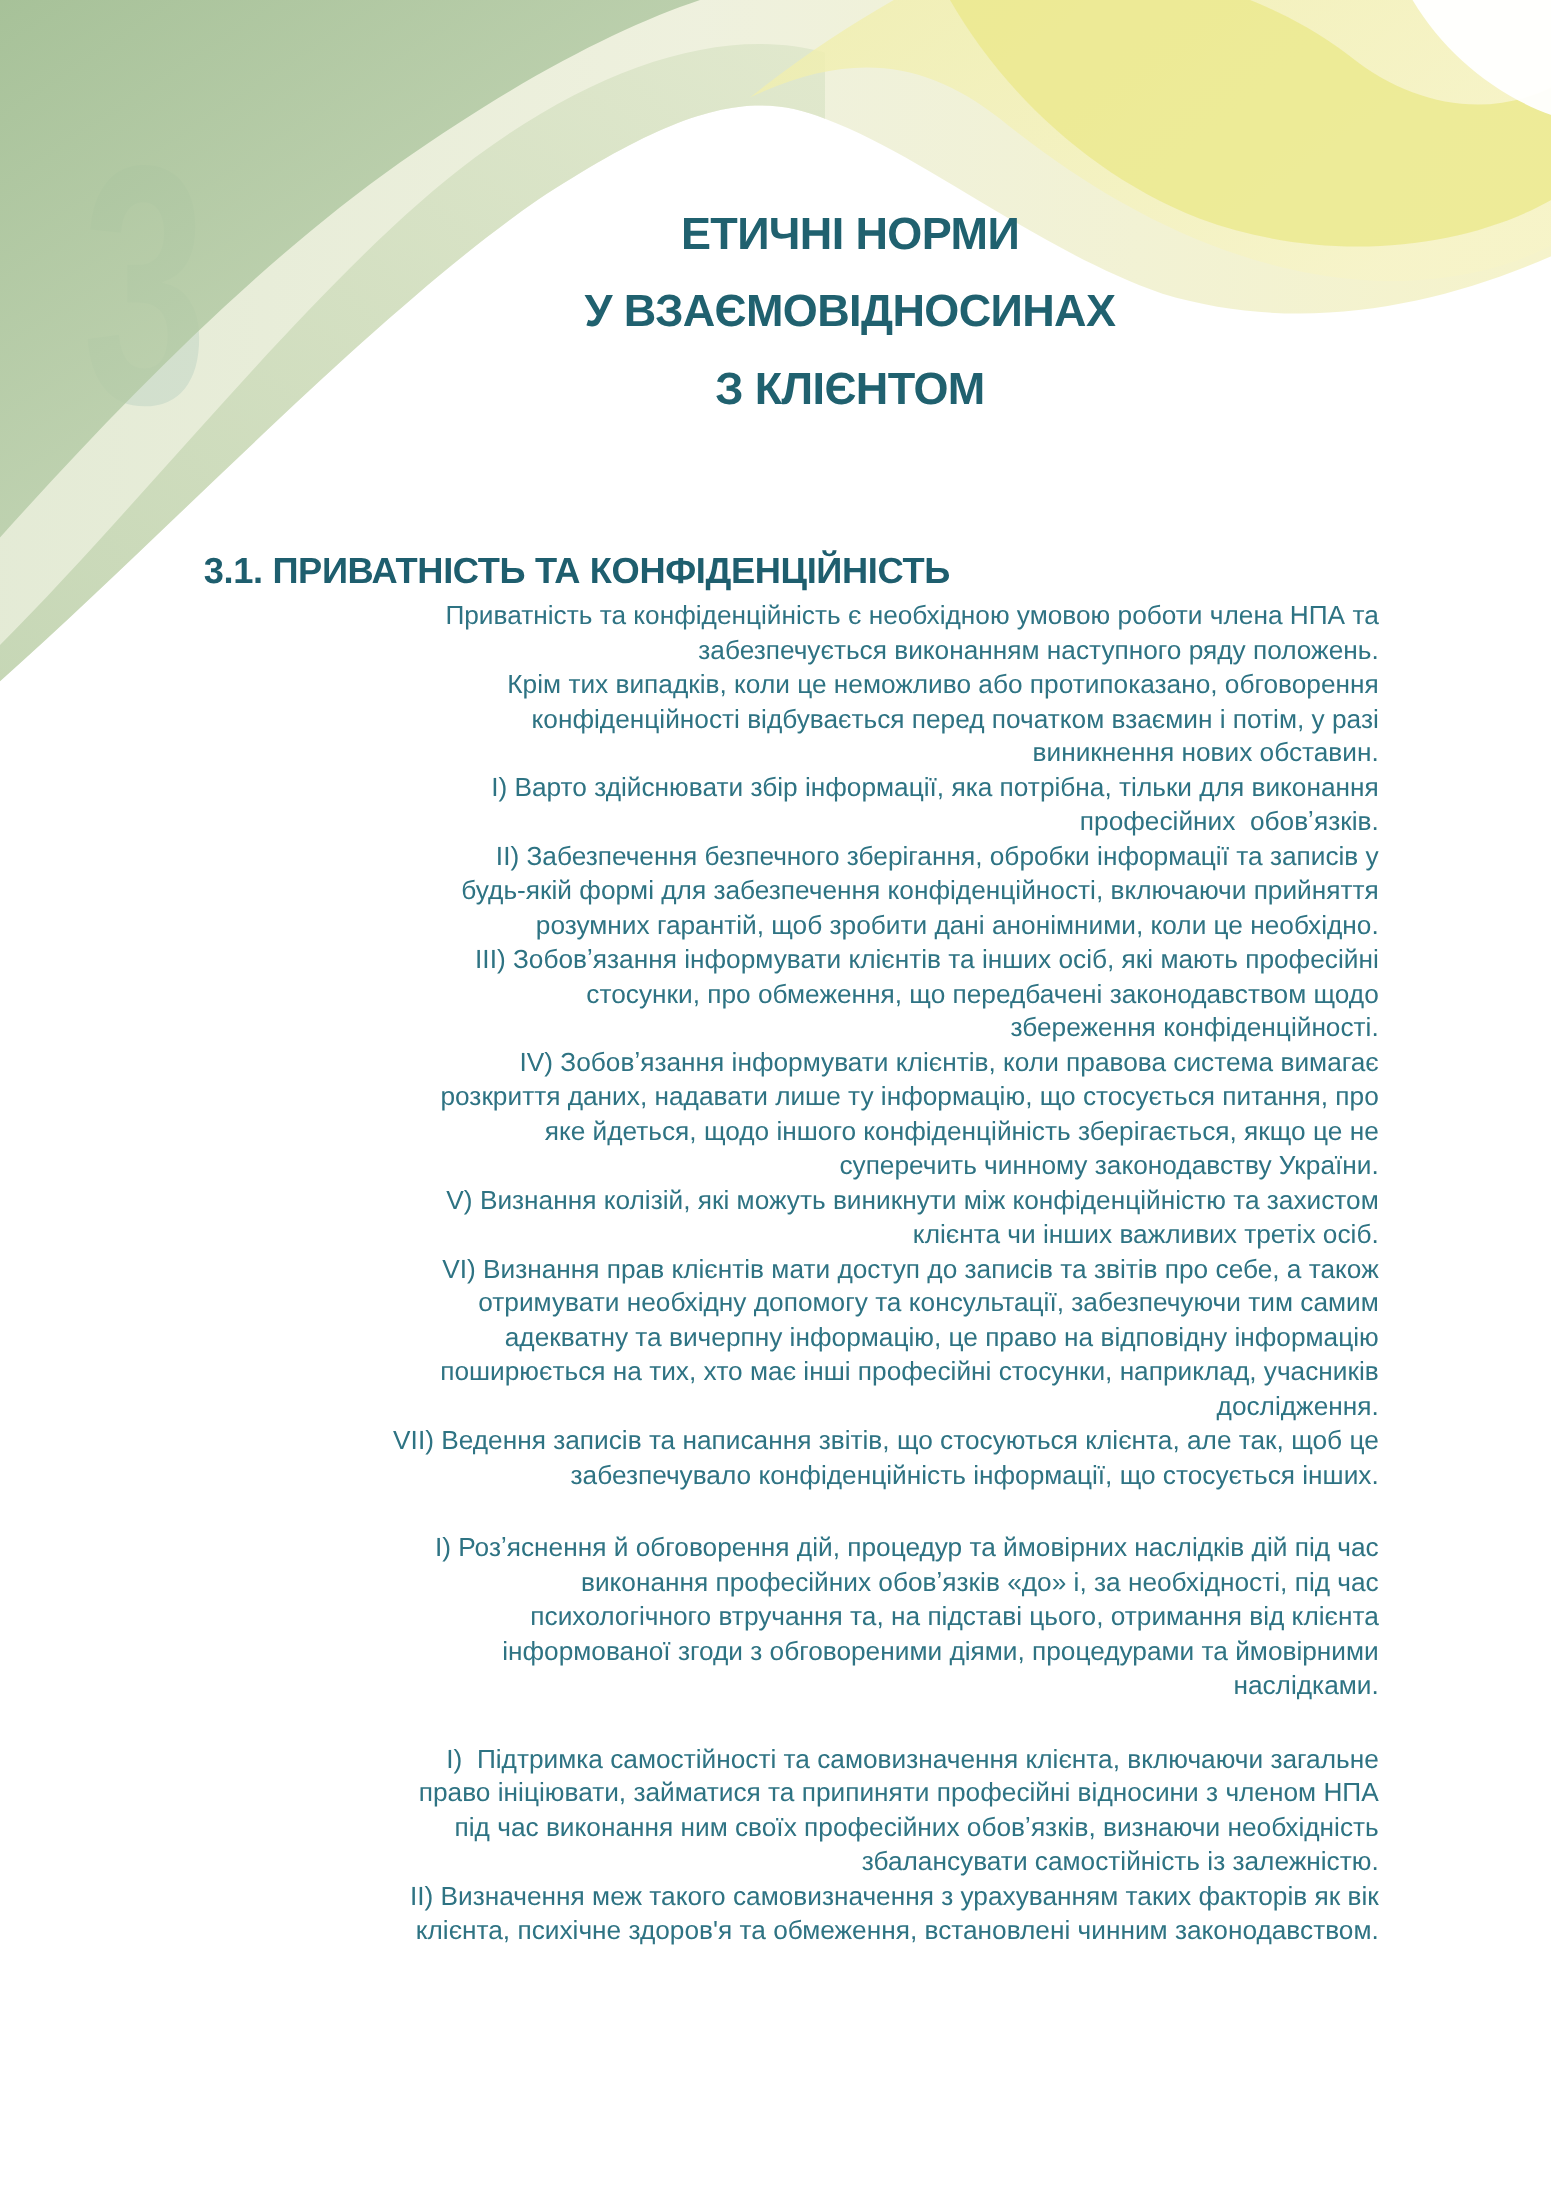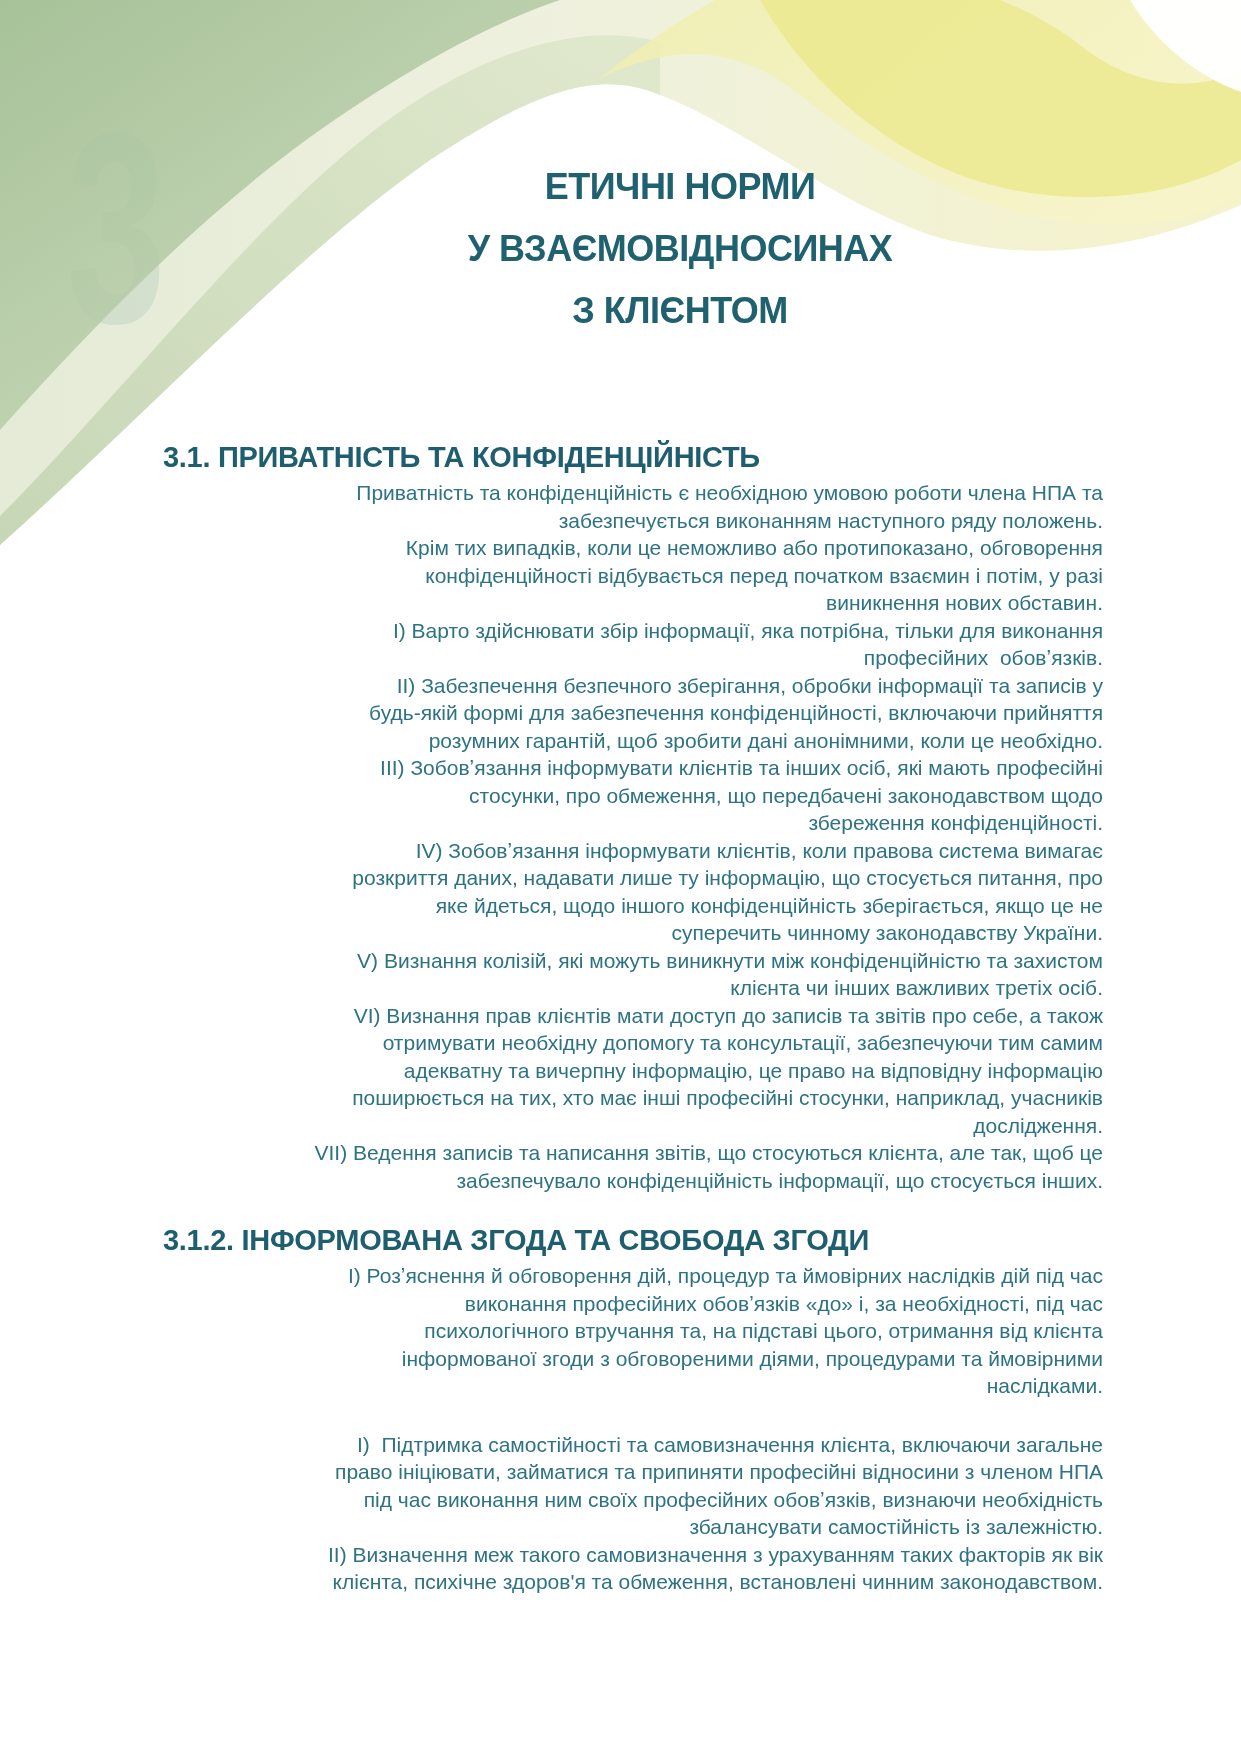--- a/index.html
+++ b/index.html
@@ -136,21 +136,20 @@
 VI) Визнання прав клієнтів мати доступ до записів та звітів про себе, а також
 отримувати необхідну допомогу та консультації, забезпечуючи тим самим
 адекватну та вичерпну інформацію, це право на відповідну інформацію
 поширюється на тих, хто має інші професійні стосунки, наприклад, учасників
 дослідження.
 VII) Ведення записів та написання звітів, що стосуються клієнта, але так, щоб це
 забезпечувало конфіденційність інформації, що стосується інших.</div>
     </section>
 
     <section class="section">
-      <h2 class="section-heading">3.1.2. ІНФОРМОВАНА ЗГОДА ТА СВОБОДА ЗГОДИ</h2>
       <div class="section-body">I) Розʼяснення й обговорення дій, процедур та ймовірних наслідків дій під час
 виконання професійних обовʼязків «до» і, за необхідності, під час
 психологічного втручання та, на підставі цього, отримання від клієнта
 інформованої згоди з обговореними діями, процедурами та ймовірними
 наслідками.</div>
     </section>
 
     <section class="section">
       <div class="section-body"> I)  Підтримка самостійності та самовизначення клієнта, включаючи загальне
 право ініціювати, займатися та припиняти професійні відносини з членом НПА

